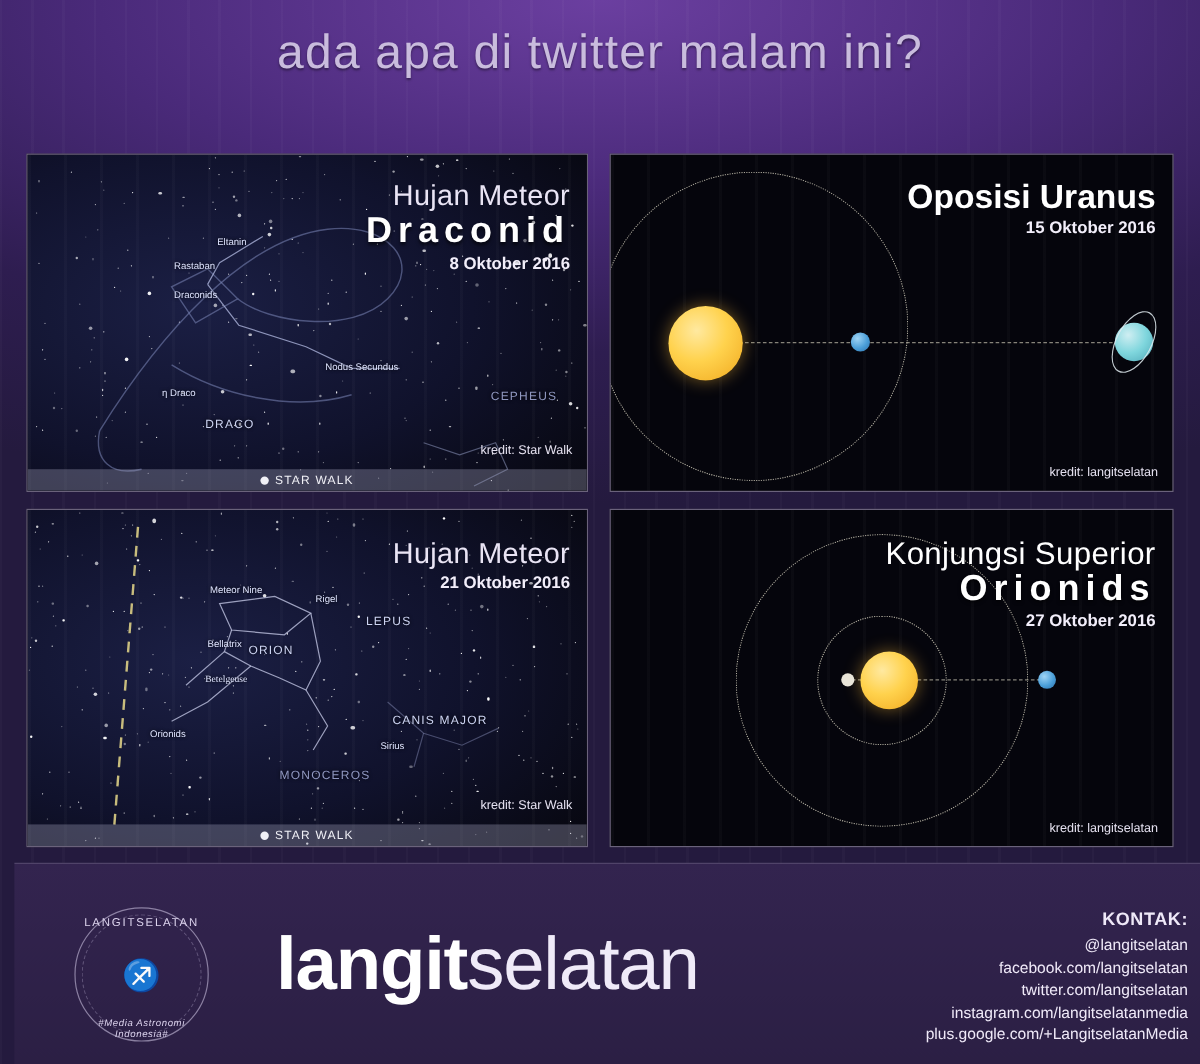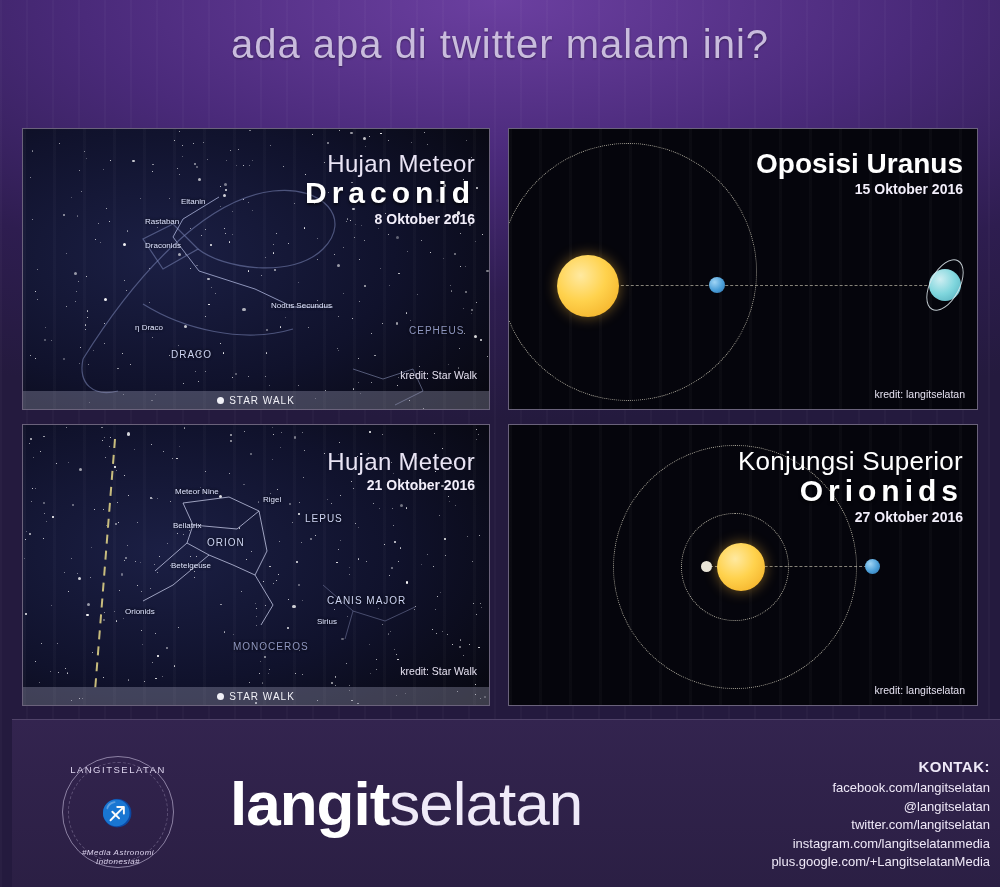--- a/index.html
+++ b/index.html
@@ -855,24 +855,24 @@
         <path d="M92 14 L72 266"></path>
       </g>
       <g stroke="#8c93bd" stroke-opacity="0.45" fill="none" stroke-width="1">
         <path d="M300 160 L330 186 L362 196 L392 182"></path>
         <path d="M330 186 L322 214"></path>
       </g>
     </svg>
     <div class="labels-group">
       <div class="sky-label" style="left:152px;top:62px;">Meteor Nine</div>
       <div class="sky-label" style="left:240px;top:70px;">Rigel</div>
-      <div class="sky-label" style="left:150px;top:96px;">Bellatrix</div>
+      <div class="sky-label" style="left:150px;top:107px;">Bellatrix</div>
       <div class="sky-label big" style="left:282px;top:88px;">LEPUS</div>
       <div class="sky-label big" style="left:184px;top:112px;">ORION</div>
-      <div class="sky-label" style="left:148px;top:136px;">Betelgeuse</div>
+      <div class="sky-label" style="left:148px;top:136px;font-family:Liberation Serif, serif;">Betelgeuse</div>
       <div class="sky-label big" style="left:304px;top:170px;">CANIS MAJOR</div>
       <div class="sky-label" style="left:102px;top:182px;">Orionids</div>
       <div class="sky-label" style="left:294px;top:192px;">Sirius</div>
       <div class="sky-label big dim" style="left:210px;top:216px;">MONOCEROS</div>
     </div>
     <div class="cap" style="top:24px;">
       <div class="l1">Hujan Meteor</div>
       <div class="date">21 Oktober 2016</div>
     </div>
     <div class="credit inpanel">kredit: Star Walk</div>
@@ -906,21 +906,21 @@
       <div class="fig">♐</div>
       <div class="stxt sbot">#Media Astronomi Indonesia#</div>
     </div>
 
     <div class="brand">
       <span class="b1">langit</span><span class="b2">selatan</span>
     </div>
 
     <div class="contact">
       <div class="ctitle">KONTAK:</div>
+      <div>@langitselatan</div>
       <div>facebook.com/langitselatan</div>
-      <div>@langitselatan</div>
       <div>twitter.com/langitselatan</div>
       <div>instagram.com/langitselatanmedia</div>
       <div>plus.google.com/+LangitselatanMedia</div>
     </div>
   </div>
 
 </div>
 
 </body></html>

